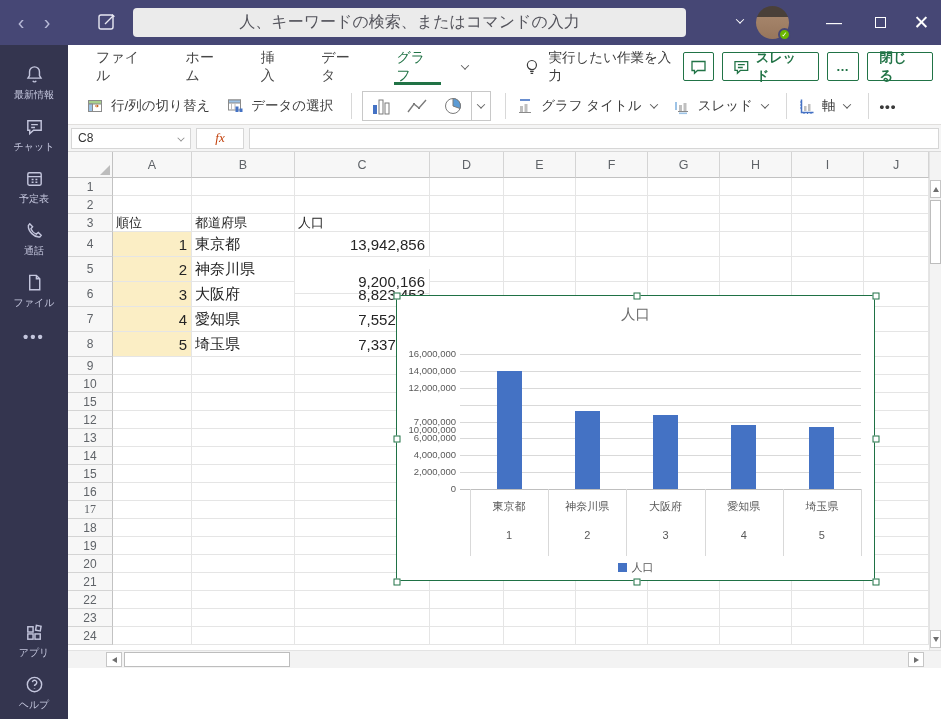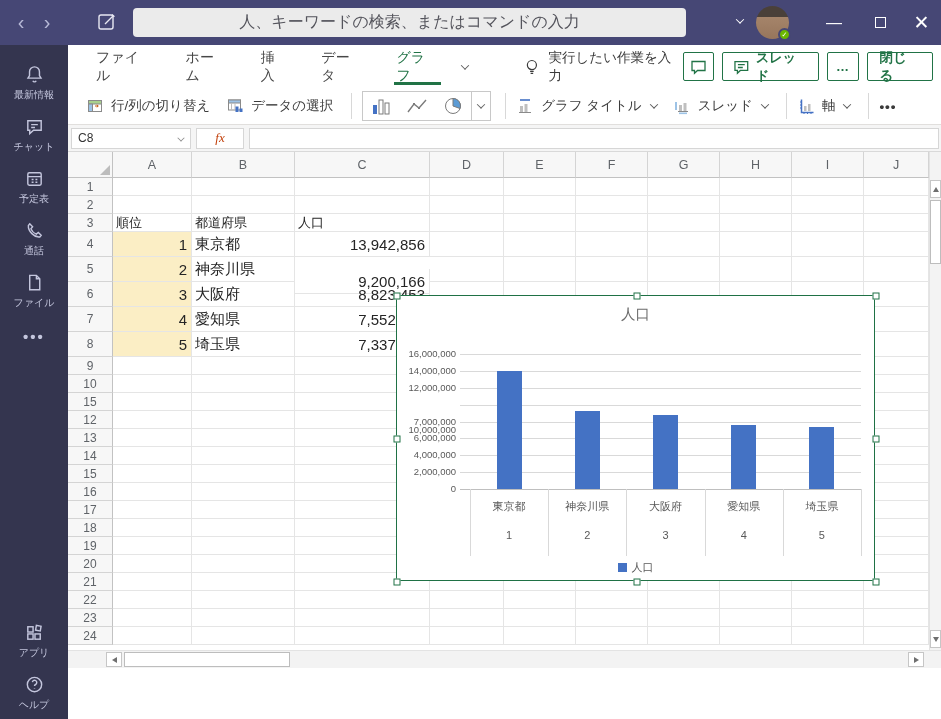--- a/index.html
+++ b/index.html
@@ -506,21 +506,21 @@
           <div class="gcell" style="left: 45px; top: 331px; width: 79px; height: 18px;"></div>
           <div class="gcell" style="left: 124px; top: 331px; width: 103px; height: 18px;"></div>
           <div class="gcell" style="left: 227px; top: 331px; width: 135px; height: 18px;"></div>
           <div class="gcell" style="left: 362px; top: 331px; width: 74px; height: 18px;"></div>
           <div class="gcell" style="left: 436px; top: 331px; width: 72px; height: 18px;"></div>
           <div class="gcell" style="left: 508px; top: 331px; width: 72px; height: 18px;"></div>
           <div class="gcell" style="left: 580px; top: 331px; width: 72px; height: 18px;"></div>
           <div class="gcell" style="left: 652px; top: 331px; width: 72px; height: 18px;"></div>
           <div class="gcell" style="left: 724px; top: 331px; width: 72px; height: 18px;"></div>
           <div class="gcell" style="left: 796px; top: 331px; width: 65px; height: 18px;"></div>
-          <div class="growh" style="left: 0px; top: 349px; width: 45px; height: 18px;">17</div>
+          <div class="growh" style="left: 0px; top: 349px; width: 45px; height: 18px; font-family: Liberation Serif, serif;">17</div>
           <div class="gcell" style="left: 45px; top: 349px; width: 79px; height: 18px;"></div>
           <div class="gcell" style="left: 124px; top: 349px; width: 103px; height: 18px;"></div>
           <div class="gcell" style="left: 227px; top: 349px; width: 135px; height: 18px;"></div>
           <div class="gcell" style="left: 362px; top: 349px; width: 74px; height: 18px;"></div>
           <div class="gcell" style="left: 436px; top: 349px; width: 72px; height: 18px;"></div>
           <div class="gcell" style="left: 508px; top: 349px; width: 72px; height: 18px;"></div>
           <div class="gcell" style="left: 580px; top: 349px; width: 72px; height: 18px;"></div>
           <div class="gcell" style="left: 652px; top: 349px; width: 72px; height: 18px;"></div>
           <div class="gcell" style="left: 724px; top: 349px; width: 72px; height: 18px;"></div>
           <div class="gcell" style="left: 796px; top: 349px; width: 65px; height: 18px;"></div>

